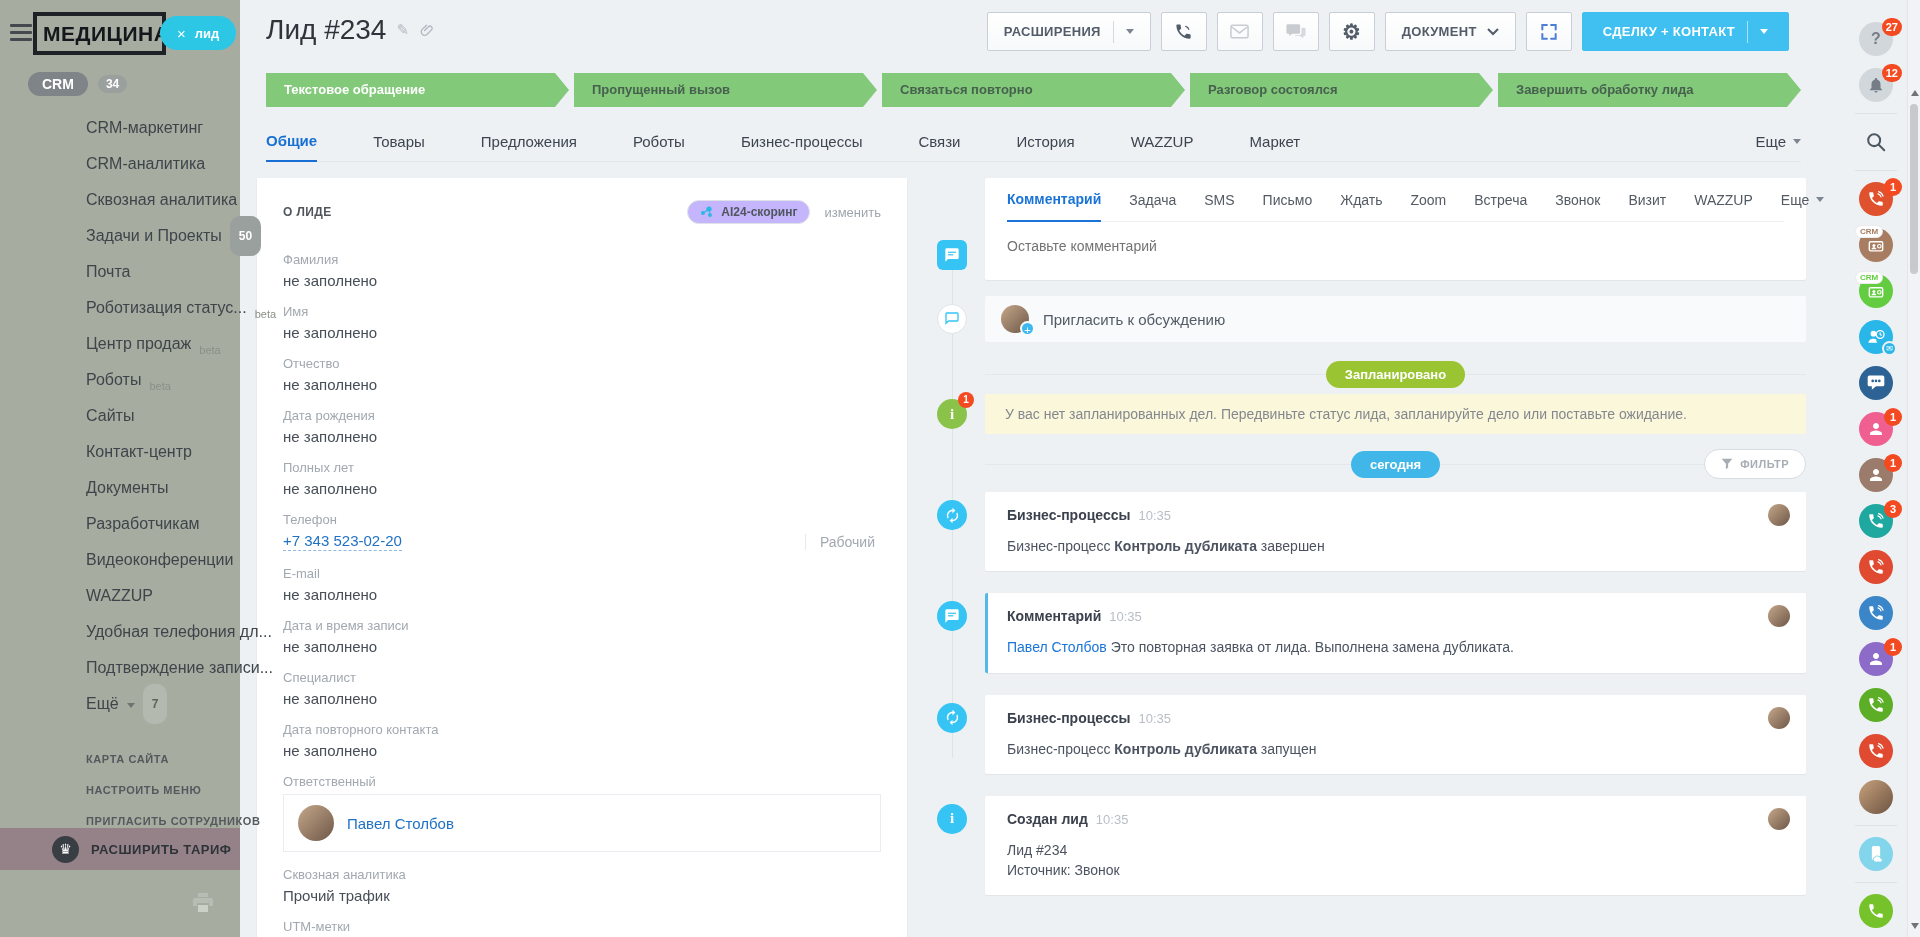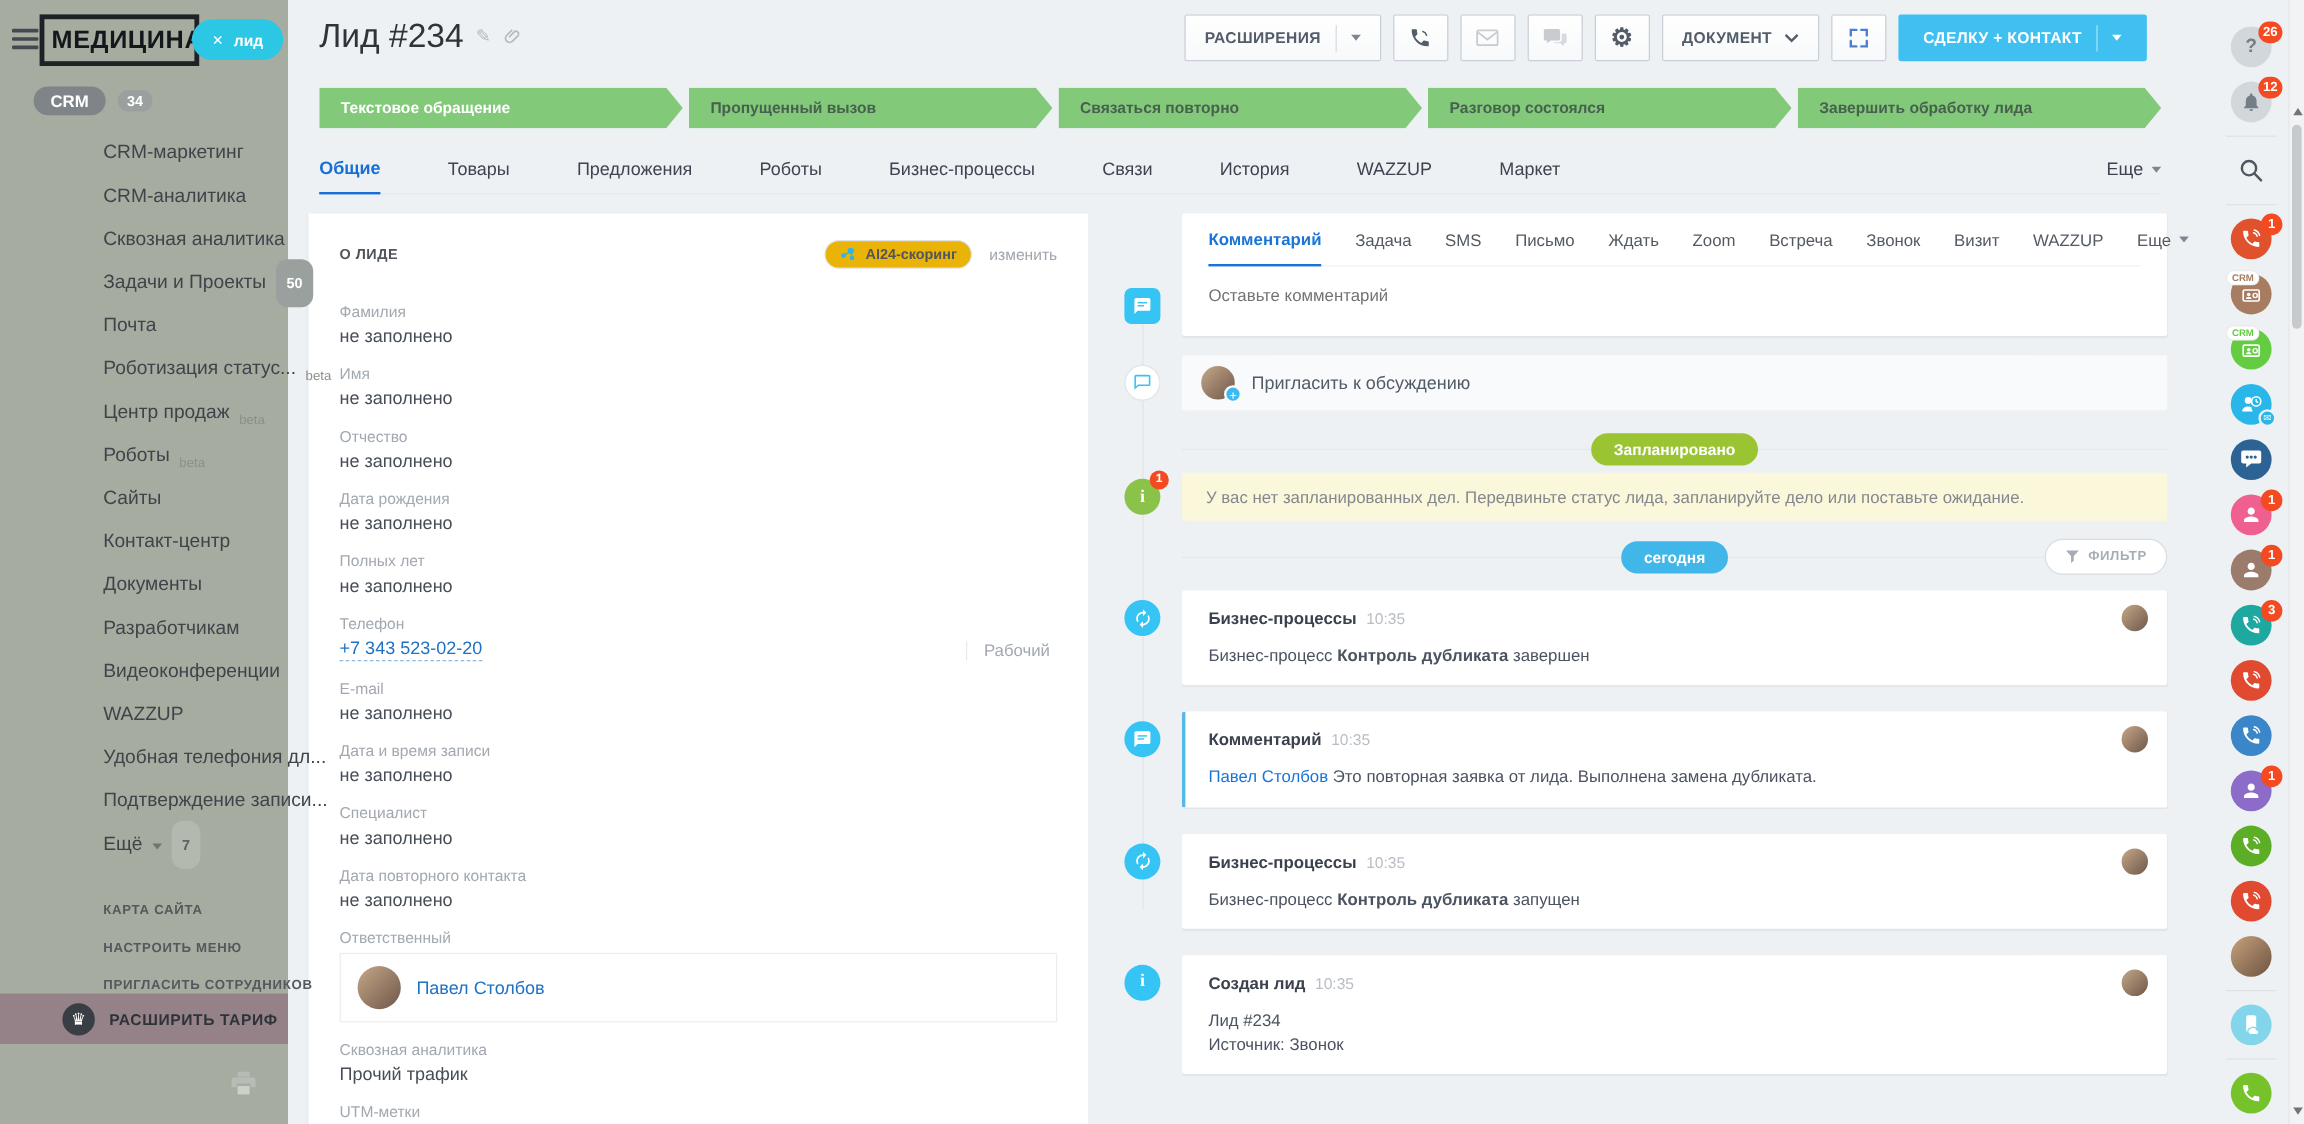--- a/index.html
+++ b/index.html
@@ -70,21 +70,21 @@
 .tab{font-size:15px;color:#3e4550;padding-bottom:11px;cursor:pointer;white-space:nowrap}
 .tab.active{color:#176fd4;border-bottom:2px solid #176fd4;margin-bottom:-1px;font-weight:bold}
 .tab-more{margin-left:auto;display:flex;gap:7px;align-items:center;font-size:15px;color:#3e4550;padding-bottom:11px;cursor:pointer}
 
 #content{position:absolute;left:0;right:0;top:170px;bottom:0}
 
 
 .lead-card{position:absolute;left:17px;top:8px;bottom:-12px;width:650px;background:#fff;box-shadow:0 1px 2px rgba(0,0,0,.07);padding:22px 26px;overflow:hidden}
 .lp-head{display:flex;align-items:center}
 .lp-title{font-size:12px;font-weight:bold;color:#50555b;letter-spacing:.4px}
-.scoring{margin-left:auto;display:flex;gap:7px;align-items:center;border:1px solid #dfe3e7;border-radius:14px;padding:4px 12px;font-size:12px;font-weight:bold;color:#50565e;cursor:pointer;background:#eab308}
+.scoring{margin-left:auto;display:flex;gap:7px;align-items:center;border:1px solid #dfe3e7;border-radius:14px;padding:4px 12px;font-size:12px;font-weight:bold;color:#50565e;cursor:pointer;background:#c4b5fd}
 .edit-link{margin-left:14px;font-size:13px;color:#9fa5ad;cursor:pointer}
 .fields{margin-top:28px}
 .field{margin-bottom:15px}
 .f-label{font-size:13px;color:#a2a8b0;margin-bottom:5px}
 .f-value{font-size:15px;color:#474e58}
 .f-link{color:#1f71c4;border-bottom:1px dashed #93b9de;display:inline-block;cursor:pointer;padding-bottom:1px}
 .f-row{display:flex;align-items:center}
 .f-suffix{margin-left:auto;color:#a2a8b0;font-size:14px;border-left:1px solid #e6eaee;padding-left:14px;margin-right:6px}
 .person-box{border:1px solid #e9edf1;padding:10px 14px;display:flex;align-items:center;gap:13px;margin-top:4px}
 .ava{border-radius:50%;background:linear-gradient(135deg,#c5a88a,#6e5748);flex:0 0 auto}
@@ -523,21 +523,21 @@
      </div>
         </div>
     </div>
   </div>
 </div>
 
 <div id="rail">
   <div class="rail-cell">
     <div class="rail-ic" style="background:#d2d7dc">
       <span style="color:#757d86;font-weight:bold;font-size:16px">?</span>
-      <span class="rail-badge">26</span>
+      <span class="rail-badge">27</span>
     </div>
   </div>
   <div class="rail-cell">
     <div class="rail-ic" style="background:#d2d7dc">
       <svg width="18" height="18" viewBox="0 0 24 24">
           <path fill="#757d86" d="M12 22c1.1 0 2-.9 2-2h-4c0 1.1.9 2 2 2zm6-6v-5c0-3.07-1.63-5.64-4.5-6.32V4c0-.83-.67-1.5-1.5-1.5S10.5 3.17 10.5 4v.68C7.64 5.36 6 7.92 6 11v5l-2 2v1h16v-1l-2-2z"></path>
         </svg>
       <span class="rail-badge">12</span>
     </div>
   </div>

